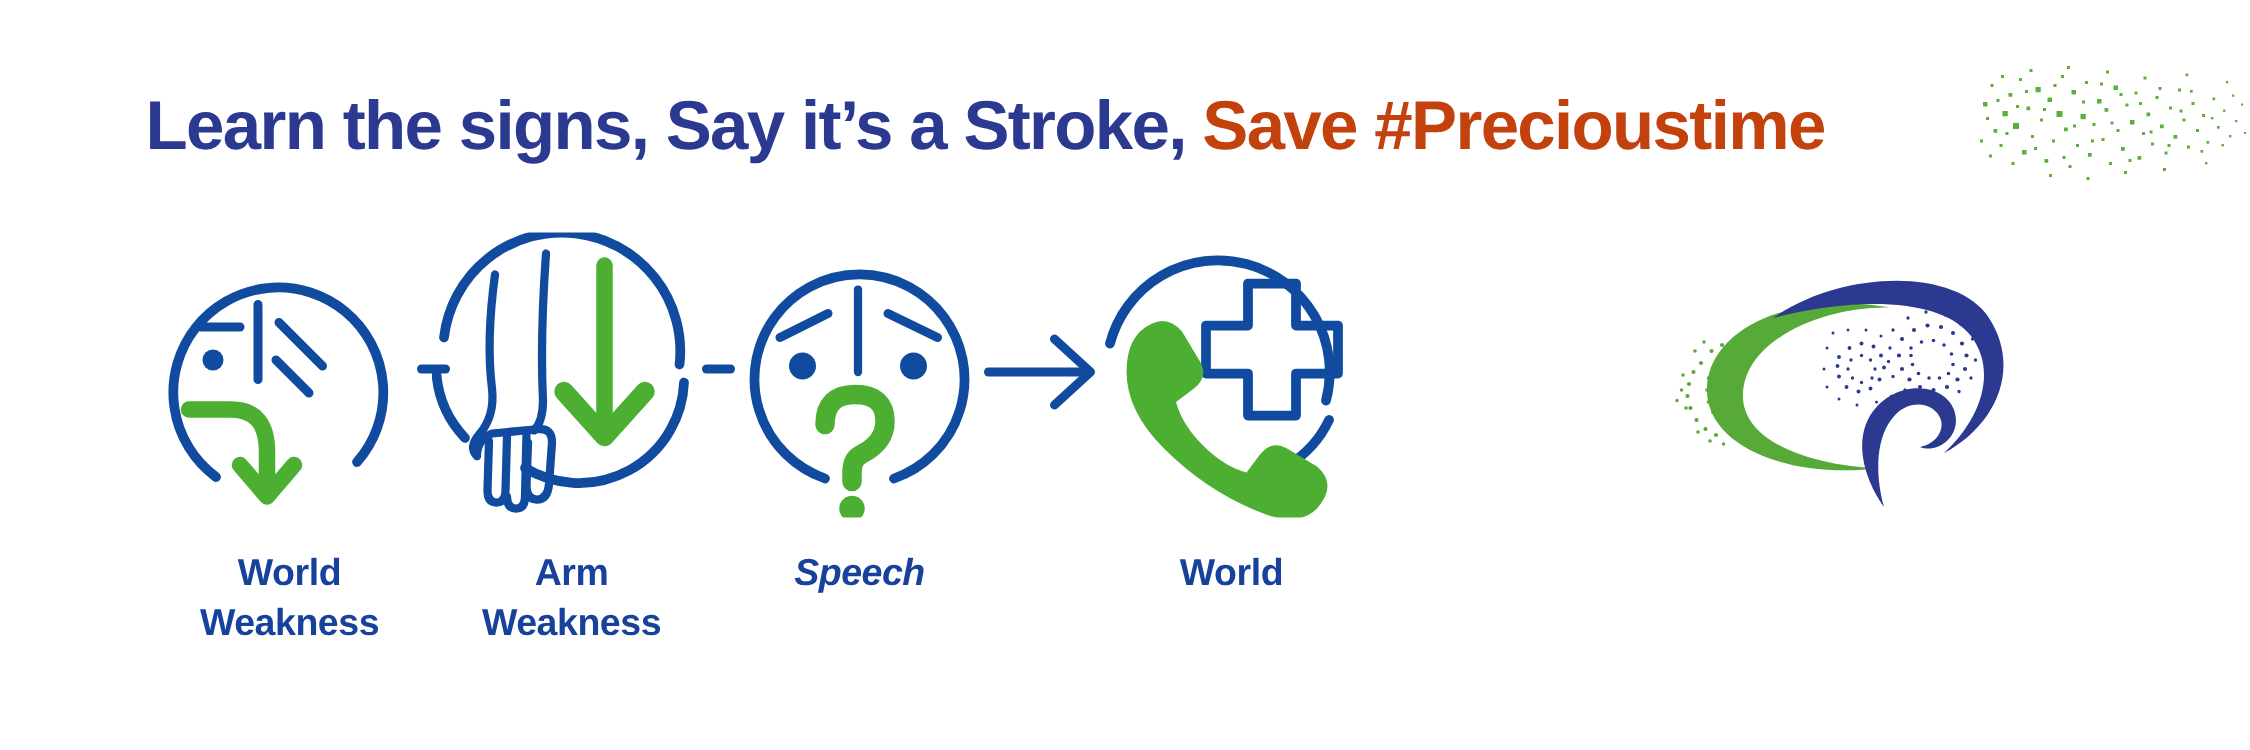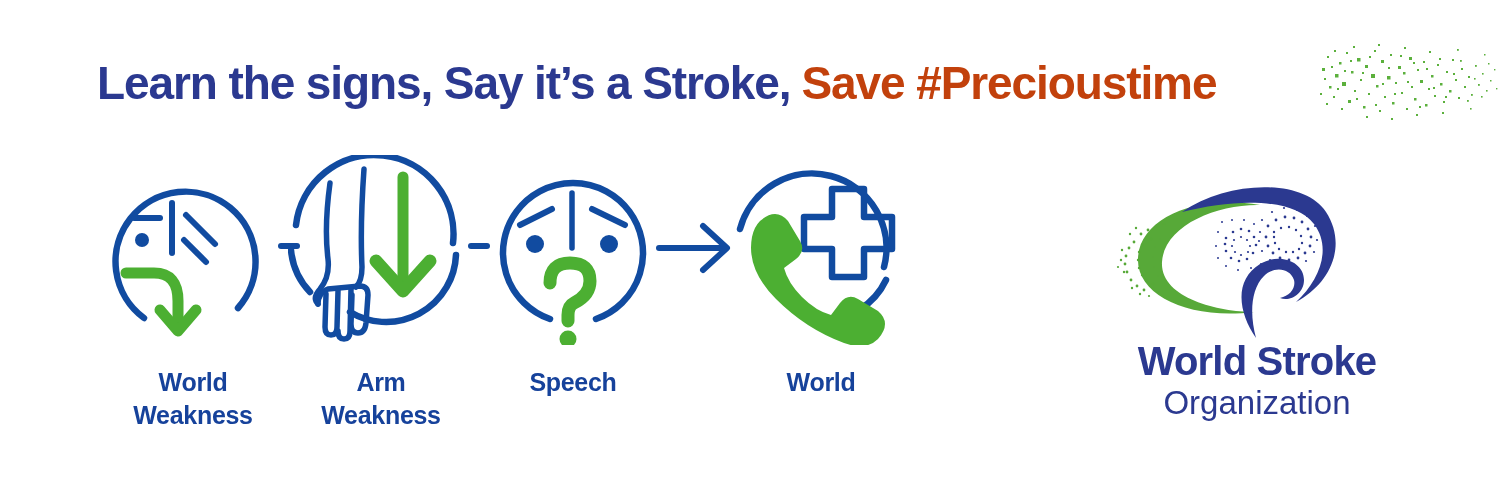--- a/index.html
+++ b/index.html
@@ -72,21 +72,21 @@
     width: 230px;
     text-align: center;
     color: #16429B;
     font-size: 25px;
     font-weight: 700;
     line-height: 1.32;
     letter-spacing: -0.3px;
   }
   #label-face   { left: 78px; }
   #label-arm    { left: 266px; }
-  #label-speech { left: 458px; }
+  #label-speech { left: 458px; font-style: italic; }
   #label-time   { left: 706px; }
   .label-line { display: block; }
 
   
   #logo-block {
     position: absolute;
     left: 1092px;
     top: 172px;
     width: 330px;
     height: 260px;
@@ -443,19 +443,15 @@
             <circle cx="146" cy="52" r="1"></circle>
             <circle cx="153" cy="92" r="1"></circle>
           <circle cx="143" cy="96" r="1"></circle>
             <circle cx="130" cy="98" r="1"></circle>
             <circle cx="118" cy="94" r="1"></circle>
           <circle cx="110" cy="86" r="1"></circle>
             <circle cx="108" cy="74" r="1"></circle>
         </g>
       </svg>
     </div>
-    <div id="logo-wordmark">
-      <span id="logo-line-1">World Stroke</span>
-      <span id="logo-line-2">Organization</span>
-    </div>
   </div>
 
 </div>
 
 </body></html>

